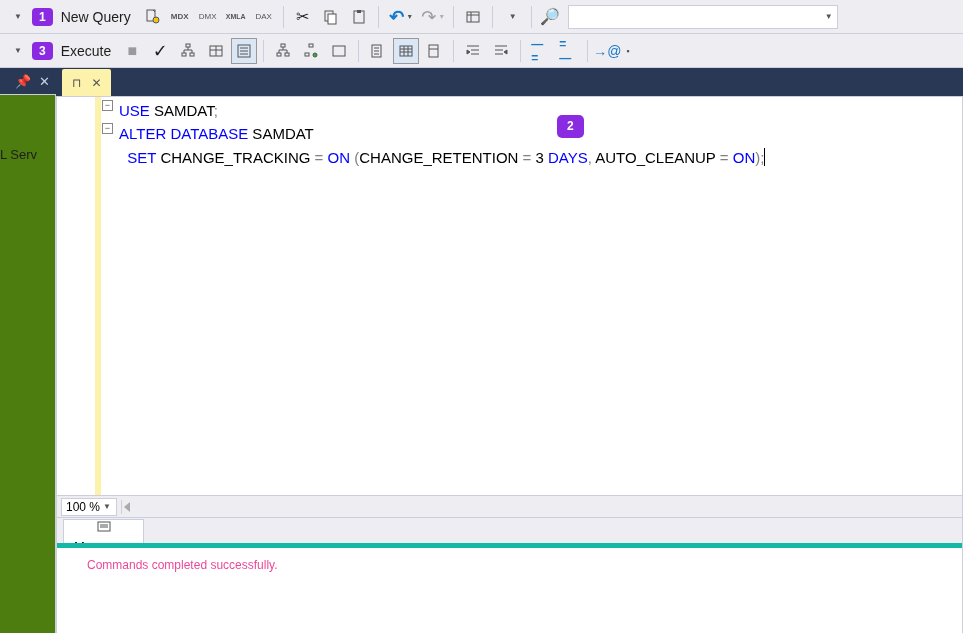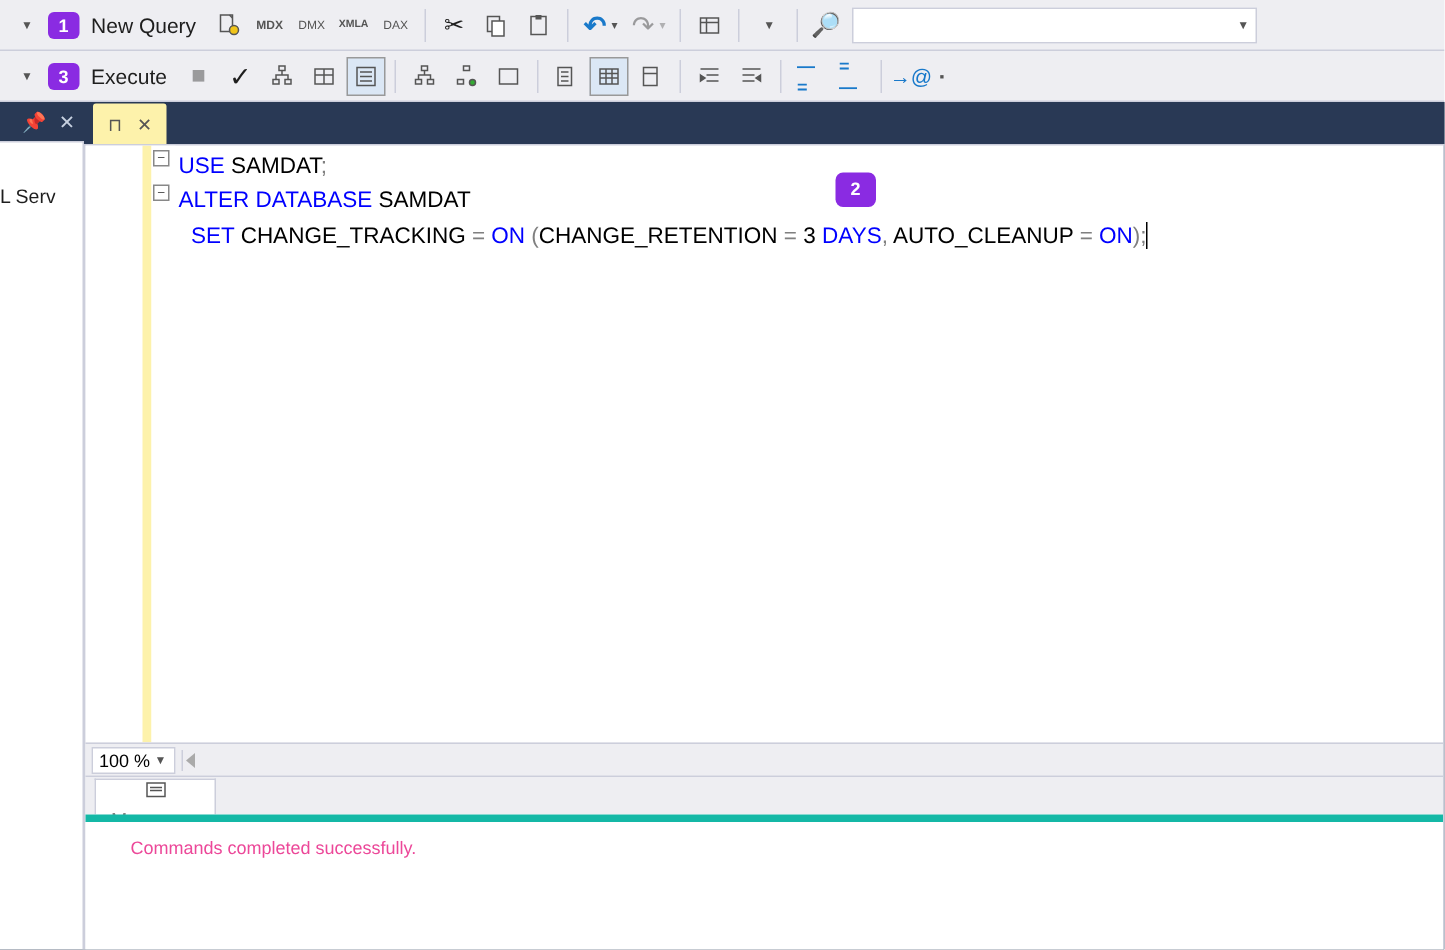--- a/index.html
+++ b/index.html
@@ -15,21 +15,21 @@
 
     .badge { display: inline-flex; align-items: center; justify-content: center; background: #8a2be2; color: #fff; font-size: 12px; font-weight: 600; border-radius: 4px; padding: 1px 7px; height: 18px; margin-right: 4px; }
 
     .search-box { width: 270px; height: 24px; border: 1px solid #cccedb; background: #fff; margin-left: 2px; display: flex; align-items: center; }
     .search-box input { flex: 1; border: none; outline: none; font-size: 13px; padding: 0 4px; background: transparent; }
 
     
     .main { display: flex; height: calc(100% - 68px); background: #293955; }
     .side-panel { width: 56px; background: #293955; display: flex; flex-direction: column; }
     .side-header { height: 26px; display: flex; align-items: center; justify-content: flex-end; gap: 8px; padding: 0 6px; color: #c7d1e0; font-size: 13px; }
-    .side-body { flex: 1; background: #ffffff; border: 1px solid #cccedb; border-left: none; border-bottom: none; display: flex; align-items: flex-start; padding-top: 28px; }
+    .side-body { flex: 1; background: #4d7c0f; border: 1px solid #cccedb; border-left: none; border-bottom: none; display: flex; align-items: flex-start; padding-top: 52px; }
     .side-body span { font-size: 13px; color: #1e1e1e; white-space: nowrap; overflow: hidden; }
 
     .editor-area { flex: 1; display: flex; flex-direction: column; background: #293955; }
 
     .tab-strip { height: 28px; display: flex; align-items: flex-end; background: #293955; padding-left: 6px; }
     .tab { height: 27px; display: flex; align-items: center; background: #fdf2ab; color: #1e1e1e; font-size: 13px; padding: 0 8px; gap: 6px; border-top-left-radius: 2px; border-top-right-radius: 2px; }
     .tab-close, .tab-pin { font-size: 12px; color: #555; cursor: pointer; padding: 0 2px; }
 
     .editor { flex: 1; background: #fff; border: 1px solid #cccedb; border-bottom: none; display: flex; flex-direction: column; min-height: 0; }
 

